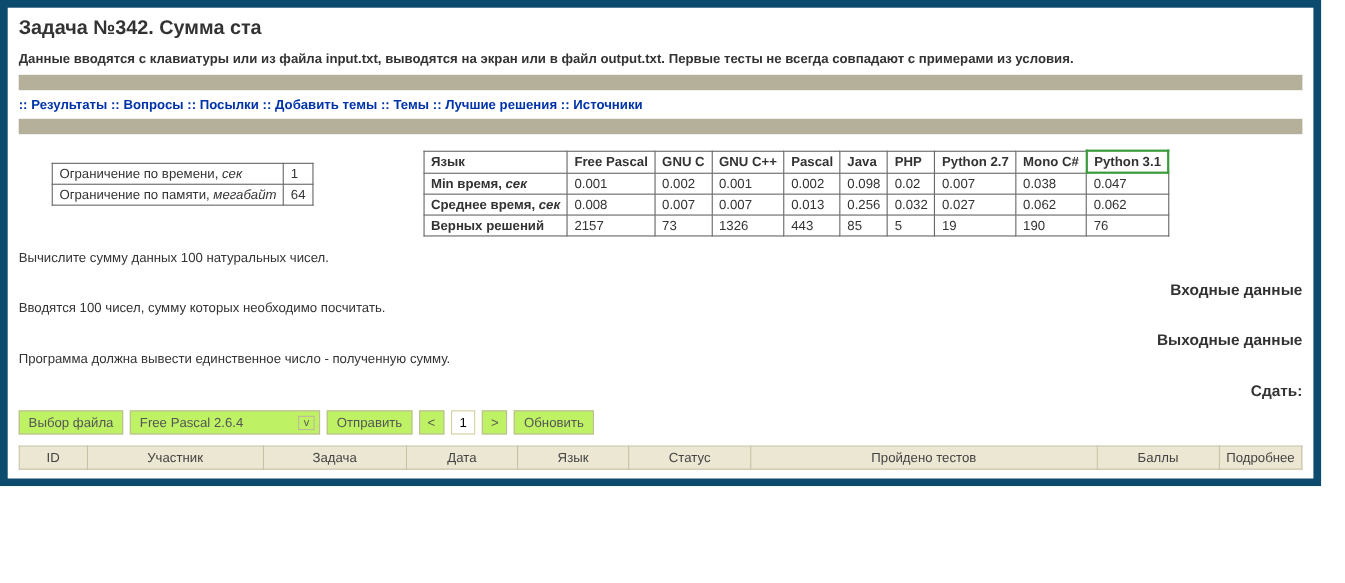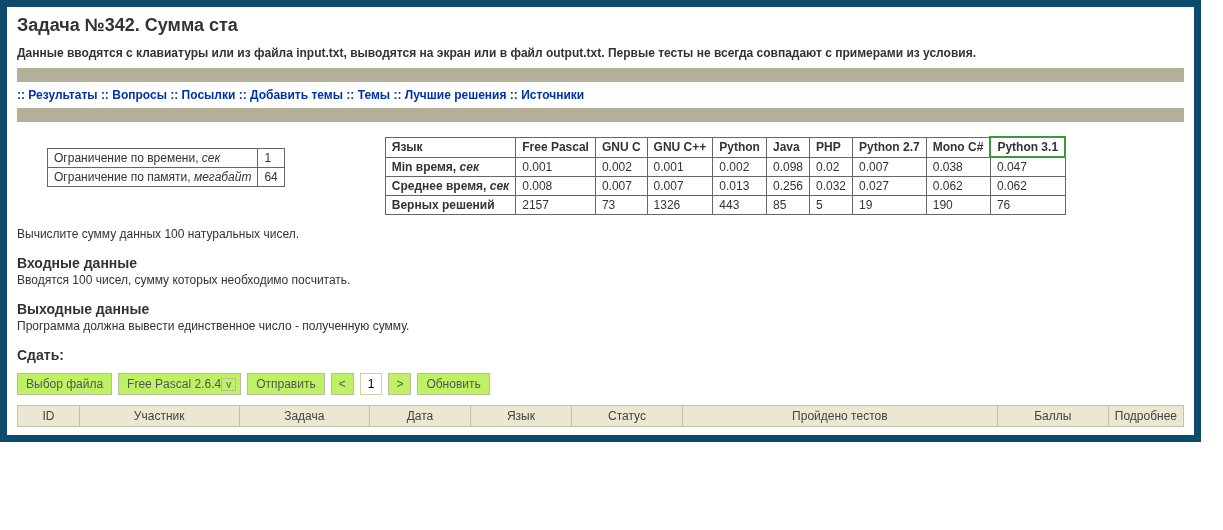--- a/index.html
+++ b/index.html
@@ -75,39 +75,41 @@
     border: 2px solid #3a9a3a !important;
     font-weight: bold;
   }
   p.plain {
     margin: 12px 0 6px 0;
   }
   h3.section {
     font-size: 14px;
     font-weight: bold;
     margin: 14px 0 2px 0;
+    text-align: right;
   }
   .submit-row {
     margin-top: 10px;
     display: flex;
     align-items: center;
     gap: 6px;
   }
   .btn, .select-box, .page-btn {
     border: 1px solid #bfb99e;
     background: #bef264;
     padding: 3px 8px;
     font-size: 12px;
     font-family: inherit;
     color: #555;
     cursor: pointer;
   }
   .select-box {
     display: inline-flex;
     align-items: center;
+    gap: 50px;
     padding: 3px 4px 3px 8px;
   }
   .select-box .chev {
     border: 1px solid #bfb99e;
     padding: 0 4px;
     font-size: 10px;
   }
   .page-btn {
     padding: 3px 7px;
   }
@@ -179,21 +181,21 @@
     </tbody>
       </table>
 
     <table class="lang-stats">
       <tbody>
           <tr>
         <th class="row-label-bold">Язык</th>
       <th>Free Pascal</th>
             <th>GNU C</th>
             <th>GNU C++</th>
-            <th>Python</th>
+            <th>Pascal</th>
             <th>Java</th>
             <th>PHP</th>
             <th>Python 2.7</th>
             <th>Mono C#</th>
             <th class="highlight-cell">Python 3.1</th>
           </tr>
       <tr>
         <td>
           <span class="row-label-bold">Min время, </span><span class="row-label-bold em">сек</span>
         </td>

